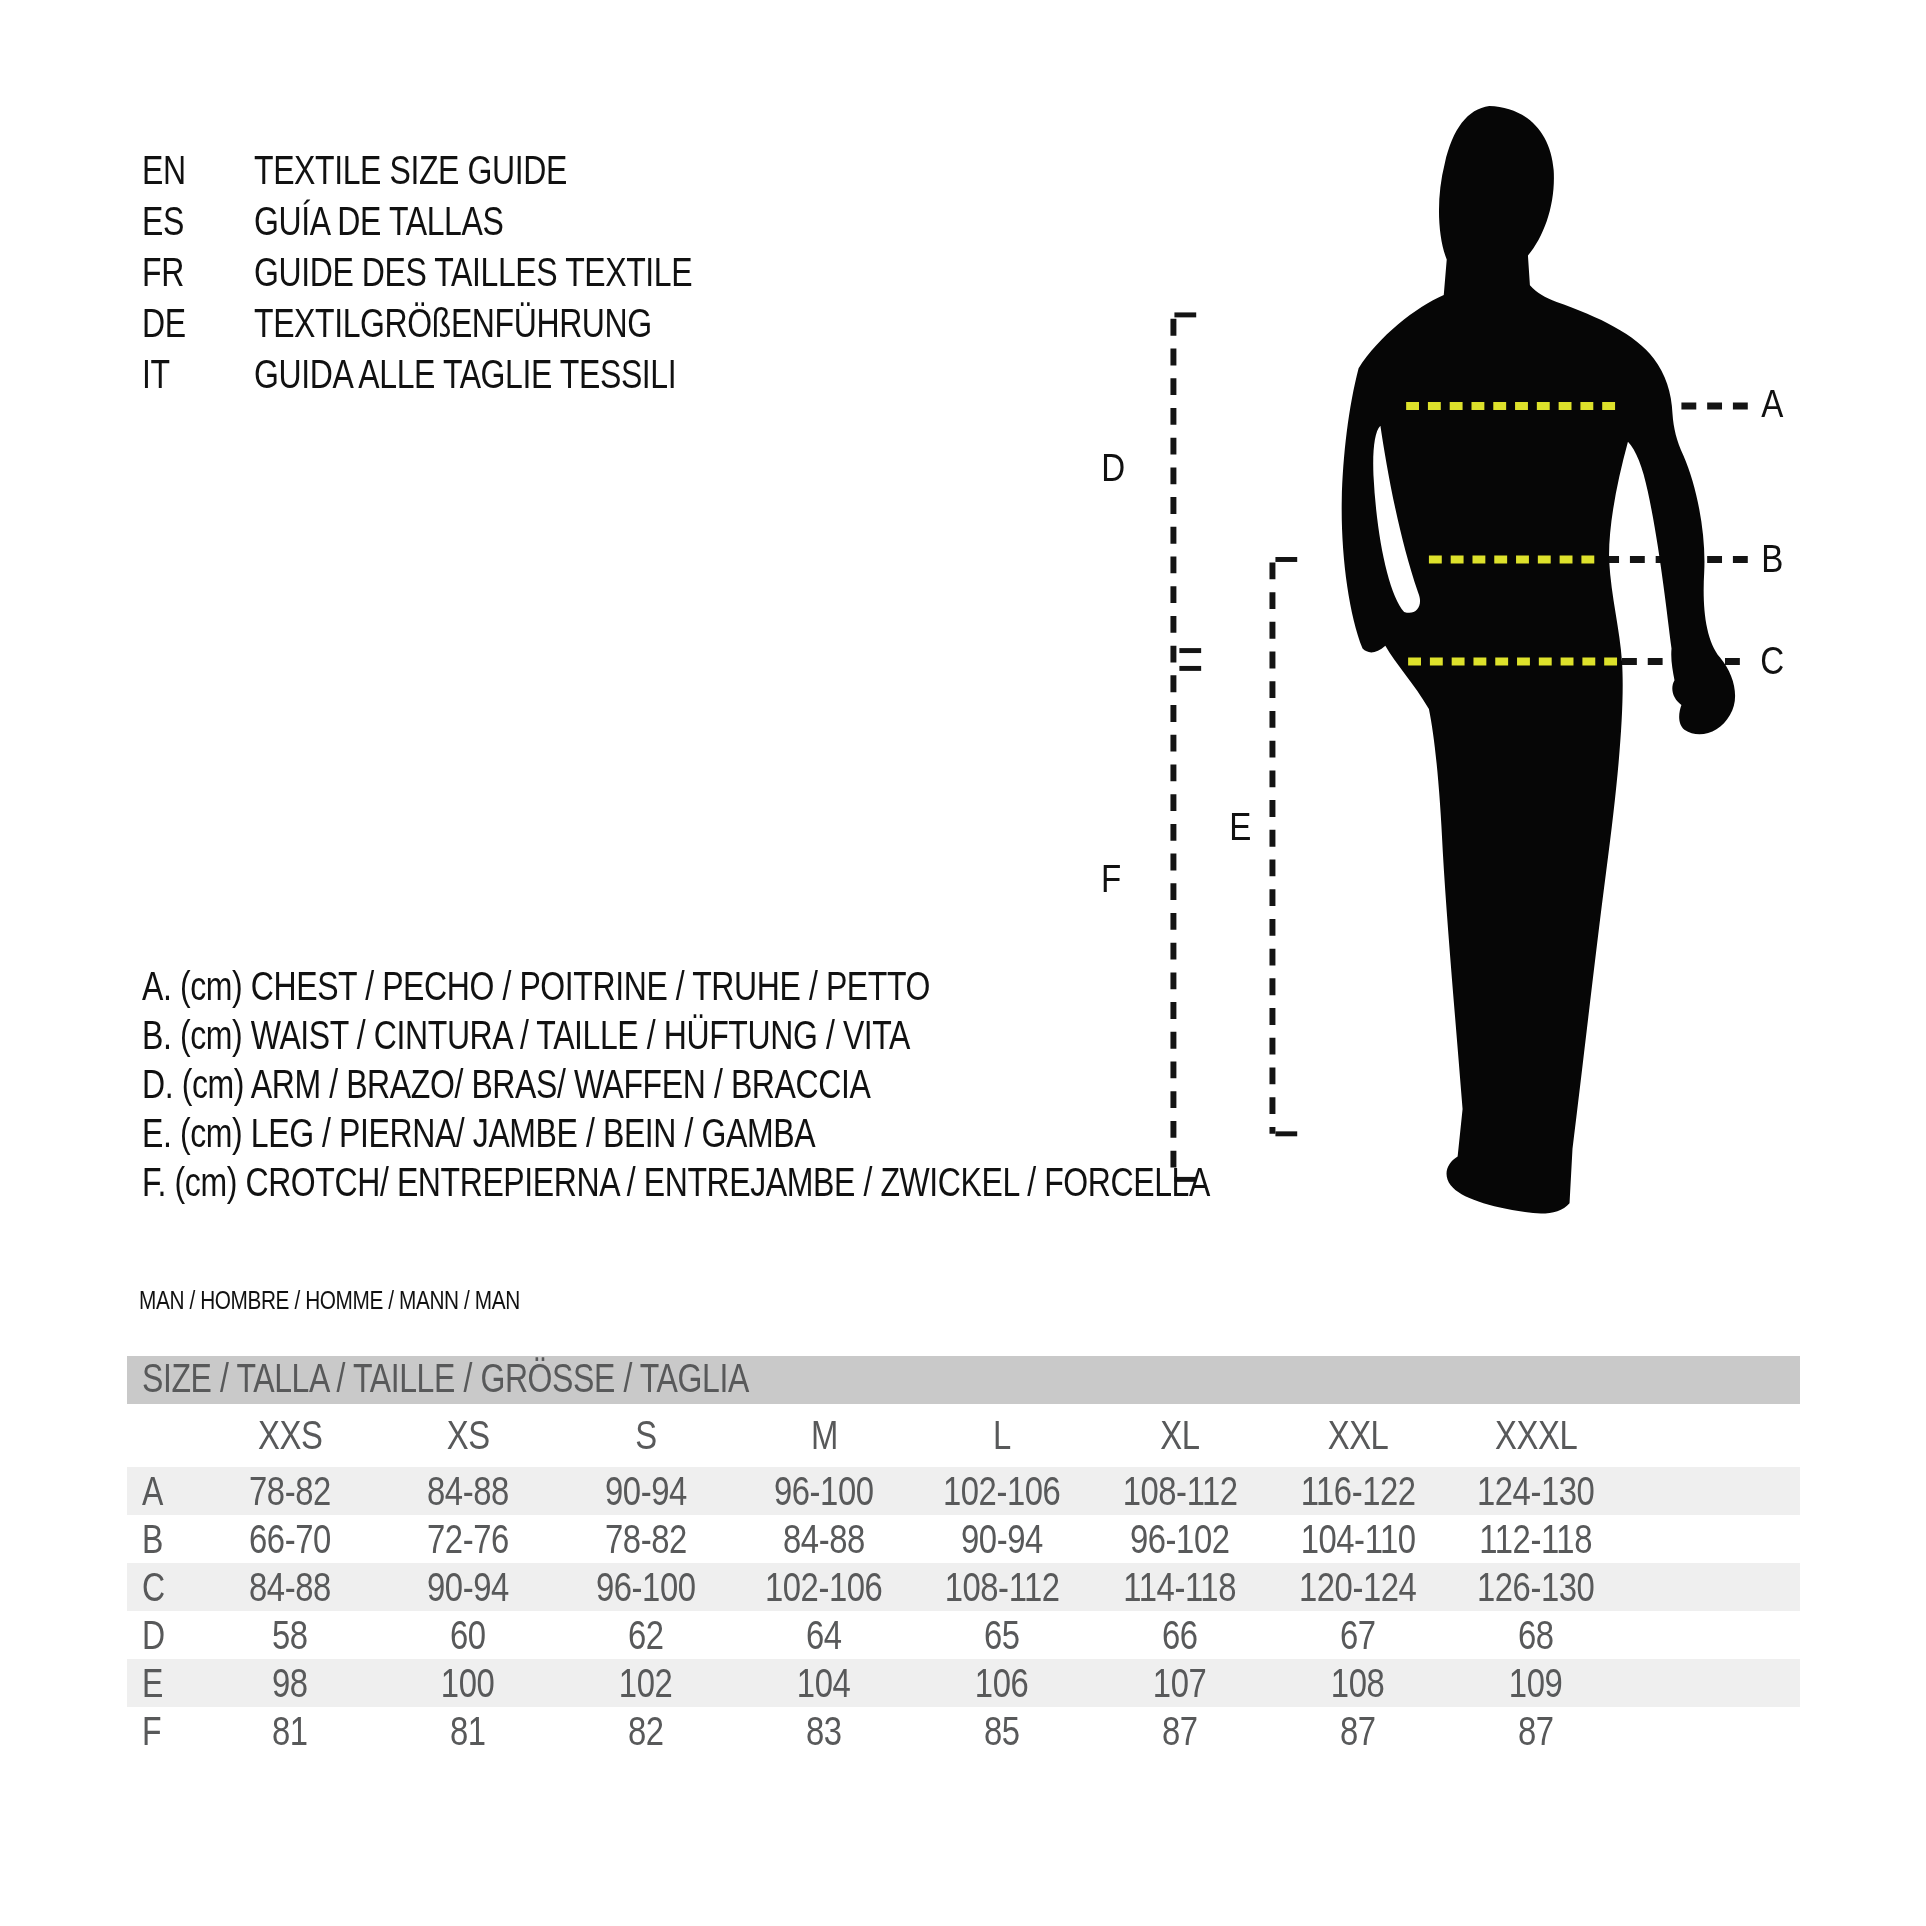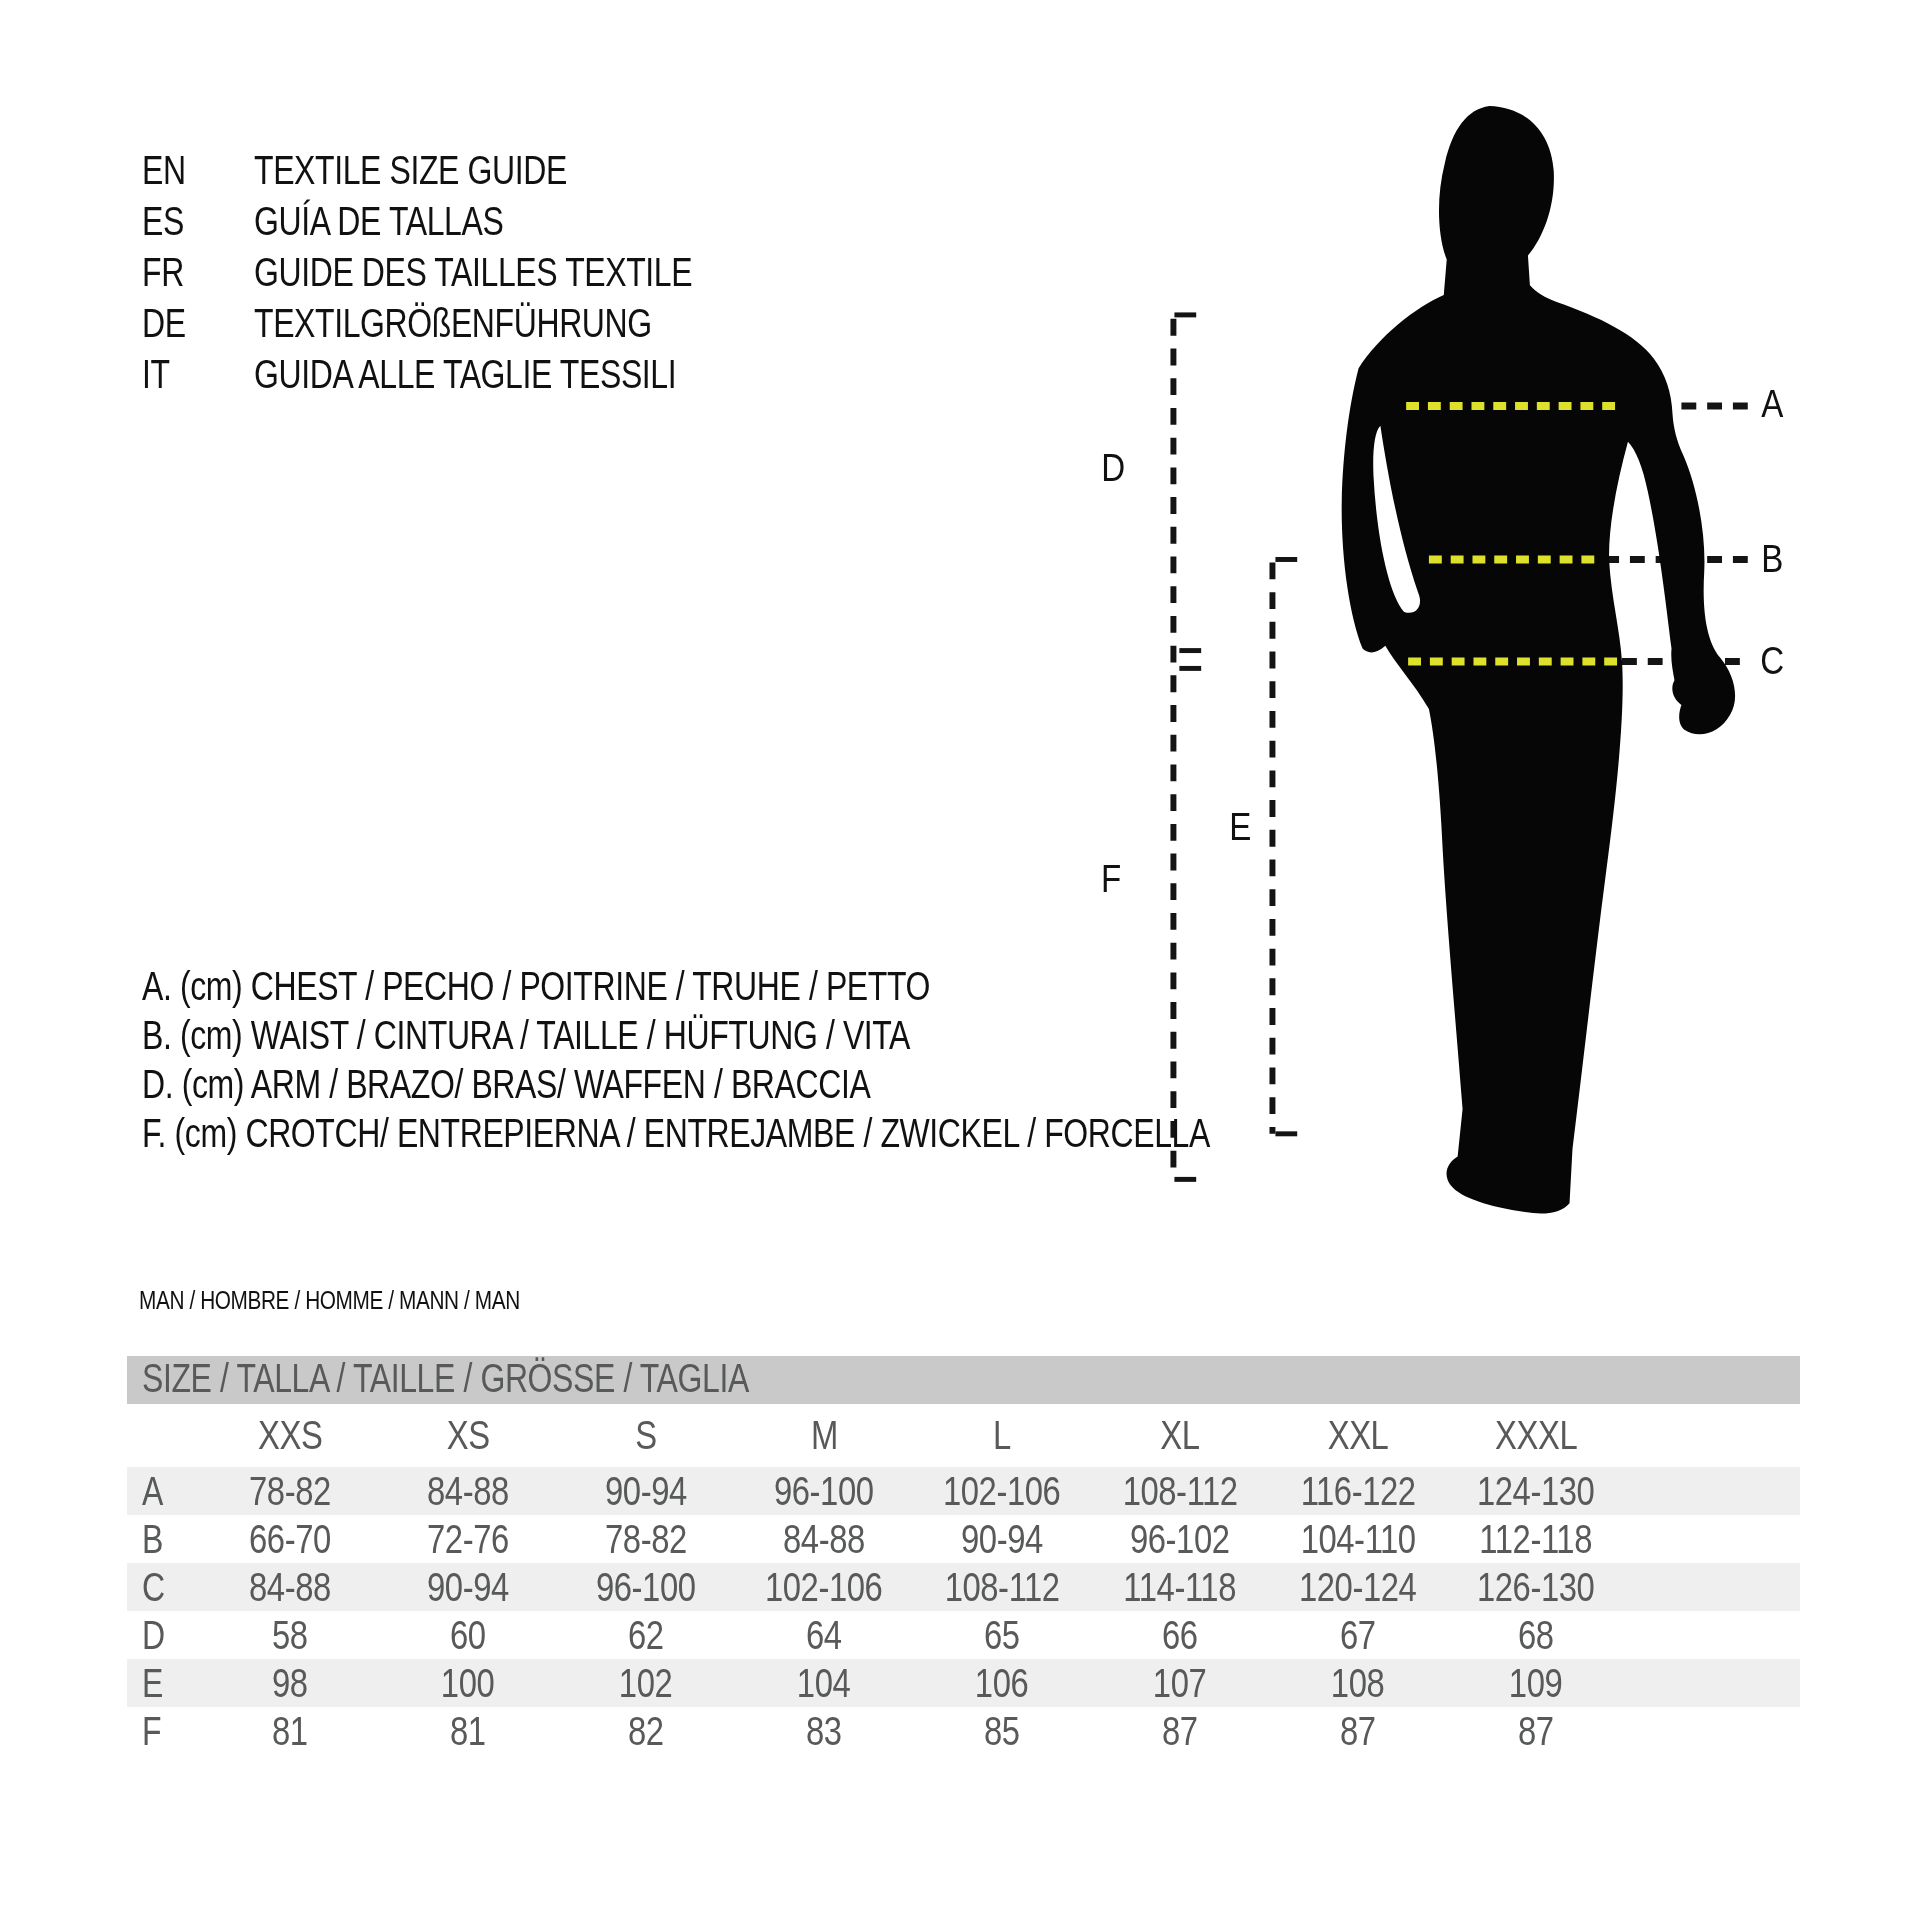--- a/index.html
+++ b/index.html
@@ -140,20 +140,23 @@
   <div class="desc-row">
       <span class="cxl">A. (cm) CHEST / PECHO / POITRINE / TRUHE / PETTO</span>
     </div>
   <div class="desc-row">
       <span class="cxl">B. (cm) WAIST / CINTURA / TAILLE / HÜFTUNG / VITA</span>
     </div>
   <div class="desc-row">
       <span class="cxl">D. (cm) ARM / BRAZO/ BRAS/ WAFFEN / BRACCIA</span>
     </div>
   <div class="desc-row">
+      <span class="cxl">E. (cm) LEG / PIERNA/ JAMBE / BEIN / GAMBA</span>
+    </div>
+  <div class="desc-row">
       <span class="cxl">F. (cm) CROTCH/ ENTREPIERNA / ENTREJAMBE / ZWICKEL / FORCELLA</span>
     </div>
 </div>
 
 <div class="category">
     <span class="cxl">MAN / HOMBRE / HOMME / MANN / MAN</span>
   </div>
 
 <div class="size-table">
   <div class="t-header">

